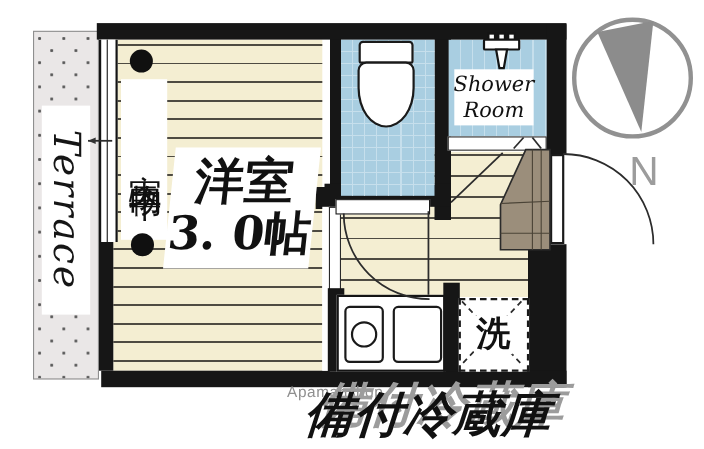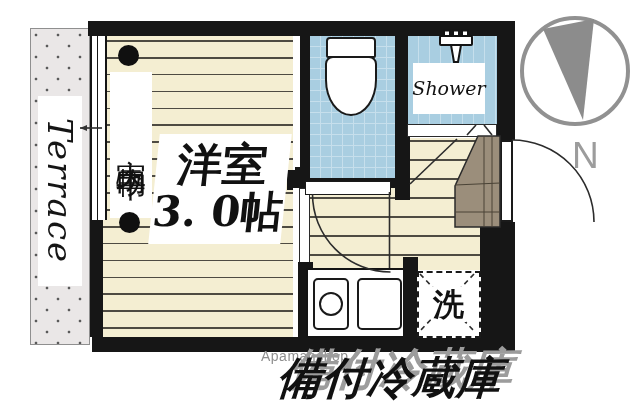--- a/index.html
+++ b/index.html
@@ -100,20 +100,21 @@
   <div class="wall" style="left:295px;top:167px;width:115px;height:21px;"></div>
   <div class="wall" style="left:287px;top:170px;width:28px;height:20px;"></div>
   <div class="abs wet grid" style="left:310px;top:36px;width:85px;height:142px;">
     <div class="toilet-tank" style="left:16px;top:1px;width:46px;height:17px;"></div>
     <div class="toilet-bowl" style="left:15px;top:20px;width:48px;height:56px;"></div>
   </div>
 
   <div class="abs wet vlines" style="left:408px;top:36px;width:89px;height:88px;"></div>
   <div class="abs shower-label" style="left:413px;top:63px;width:72px;height:51px;">
     <span>Shower</span>
+    <span>Room</span>
   </div>
   <div class="abs door-strip" style="left:407px;top:124px;width:88px;height:11px;"></div>
 
   <div class="wall" style="left:88px;top:21px;width:427px;height:15px;"></div>
   <div class="wall" style="left:497px;top:22px;width:18px;height:118px;"></div>
   <div class="wall" style="left:499px;top:222px;width:16px;height:130px;"></div>
   <div class="wall" style="left:480px;top:225px;width:33px;height:127px;"></div>
   <div class="wall" style="left:92px;top:337px;width:423px;height:15px;"></div>
   <div class="wall" style="left:90px;top:220px;width:13px;height:117px;"></div>
 

